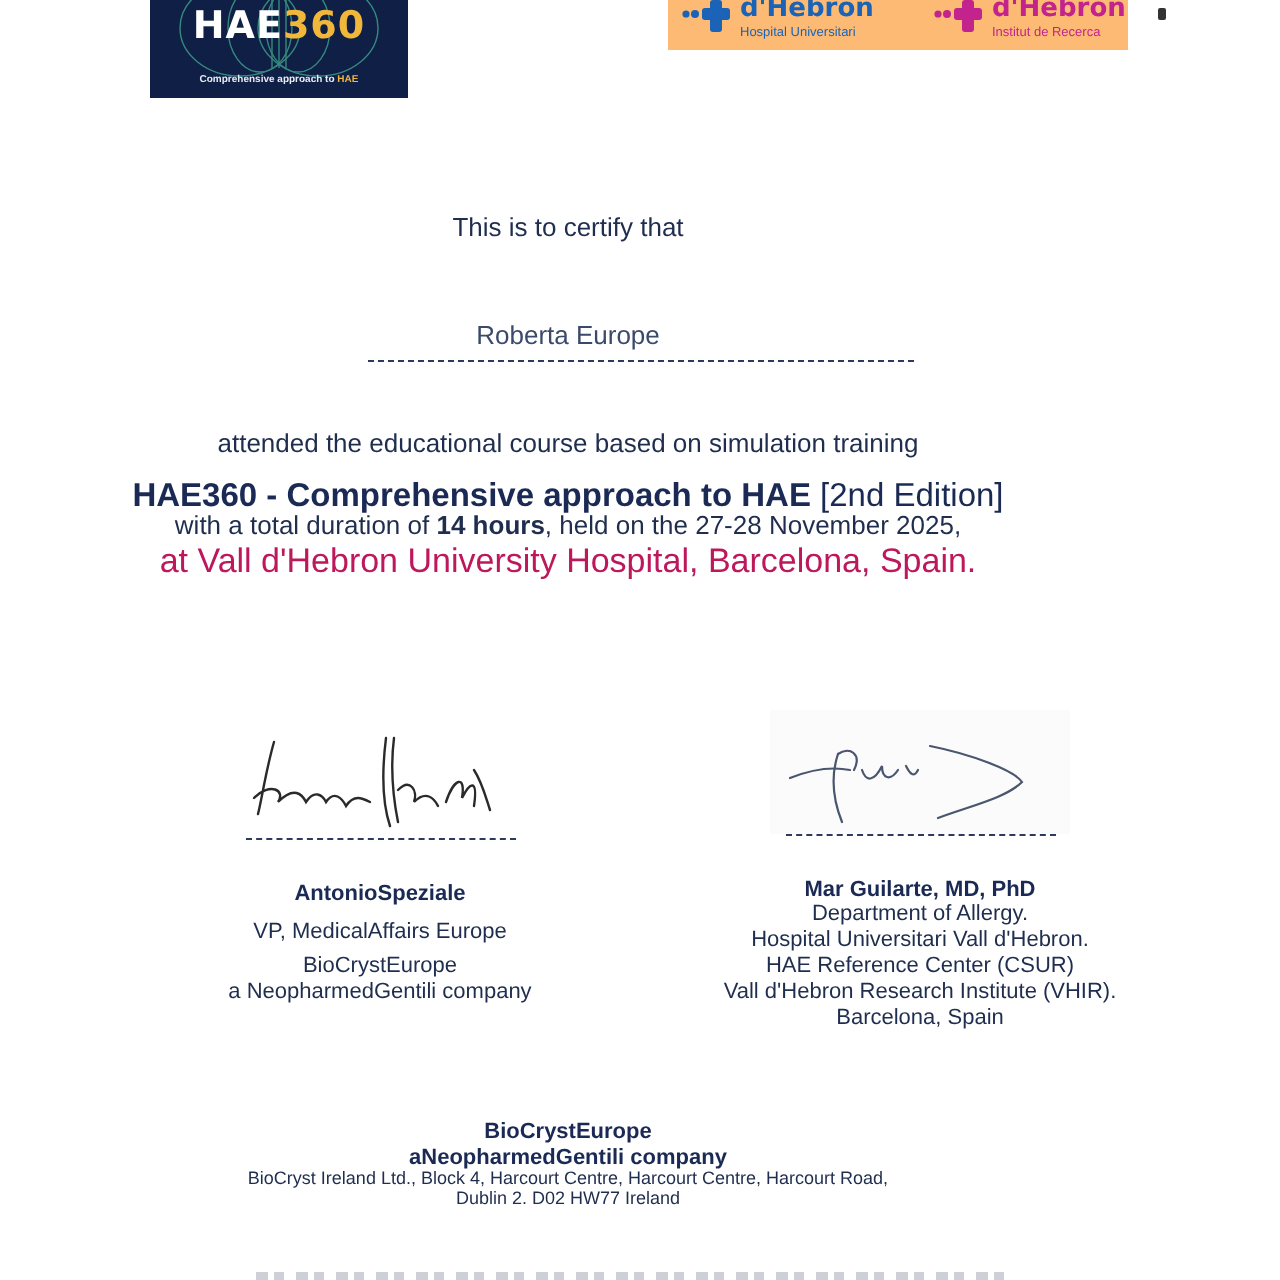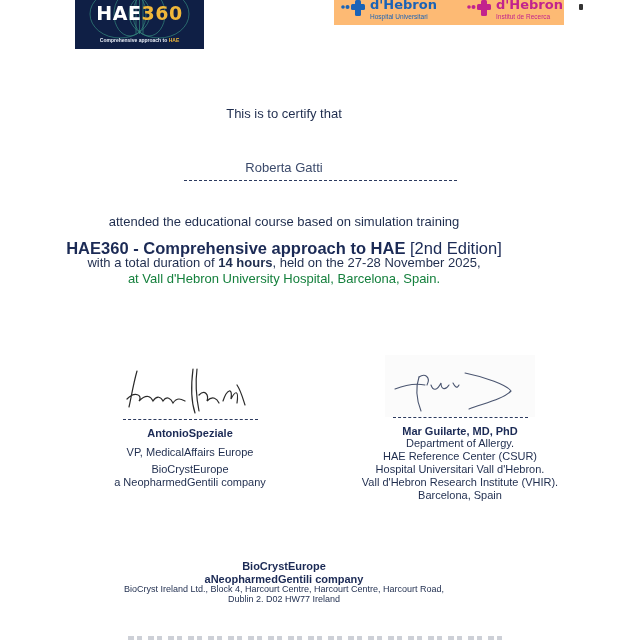--- a/index.html
+++ b/index.html
@@ -63,32 +63,32 @@
     .dash-line {
       position: absolute; left: 184px; top: 180px; width: 273px; height: 0;
       border-top: 1.5px dashed #2c3a5e;
     }
     .attended { top: 214px; font-size: 13px; color: #1f2d4e; }
     .course-title {
       top: 239px; font-size: 16.5px; color: #1b2a55;
     }
     .course-title b { font-weight: bold; }
     .duration { top: 255px; font-size: 13px; color: #1f2d4e; }
-    .venue { top: 271px; font-size: 13px; color: #15803d; }
+    .venue { top: 271px; font-size: 17px; color: #be185d; }
 
     
     .sig-block { position: absolute; text-align: center; }
     .sig-left { left: 100px; width: 180px; top: 365px; }
     .sig-right { left: 340px; width: 240px; top: 355px; }
     .sig-rule {
       margin: 0 auto; height: 0; border-top: 1.5px dashed #2c3a5e;
     }
     .sig-left .sig-rule { width: 135px; margin-top: 2px; }
     .sig-right .sig-rule { width: 135px; margin-top: 0; }
-    .sig-name { font-weight: bold; font-size: 11px; color: #1b2a55; margin-top: 7px; }
+    .sig-name { font-weight: bold; font-size: 11px; color: #1b2a55; margin-top: 21px; }
     .sig-line { font-size: 11px; color: #1f2d4e; line-height: 13px; }
     .sig-left .sig-line.first { margin-top: 7px; }
     .sig-left .sig-line.gap { margin-top: 4px; }
 
     
     .footer-co { top: 560px; font-size: 11px; font-weight: bold; color: #1b2a55; line-height: 13px; }
     .footer-addr { top: 584px; font-size: 9px; color: #1f2d4e; line-height: 10px; }
     .footer-cut {
       position: absolute; left: 128px; top: 636px; width: 380px; height: 4px;
       background: repeating-linear-gradient(90deg, #b8bcc6 0 6px, #ffffff 6px 9px, #b8bcc6 9px 14px, #ffffff 14px 20px);
@@ -134,21 +134,21 @@
         <rect x="15" y="0" width="6" height="16" rx="1.5" fill="#c2238d"></rect>
         <rect x="11" y="4" width="14" height="6" rx="1.5" fill="#c2238d"></rect>
       </svg>
       <span class="brand">d'Hebron</span>
       <span class="tiny-icon"></span>
       <span class="sub">Institut de Recerca</span>
     </div>
   </div>
 
   <div class="center certify">This is to certify that</div>
-  <div class="center recipient">Roberta Gatti</div>
+  <div class="center recipient">Roberta Europe</div>
   <div class="dash-line"></div>
   <div class="center attended">attended the educational course based on simulation training</div>
   <div class="center course-title"><b>HAE360 - Comprehensive approach to HAE</b><span> [2nd Edition]</span></div>
   <div class="center duration"><span>with a total duration of </span><b>14 hours</b><span>, held on the 27-28 November 2025,</span></div>
   <div class="center venue">at Vall d'Hebron University Hospital, Barcelona, Spain.</div>
 
   <div class="sig-block sig-left">
     <svg width="130" height="52" style="display:block;margin:0 auto;">
       <g fill="none" stroke="#2a2a2a" stroke-width="1.2" stroke-linecap="round">
         <path d="M12 6 C 8 20, 6 34, 4 42 M2 34 C 10 26, 18 30, 14 36 C 22 28, 26 32, 28 36 C 32 30, 36 32, 38 36 C 42 30, 46 34, 48 38 C 52 32, 56 34, 60 36"></path>
@@ -170,22 +170,22 @@
         <path d="M34 22 C 30 34, 32 46, 36 56"></path>
         <path d="M34 22 C 40 18, 46 22, 42 30"></path>
         <path d="M46 30 C 48 36, 52 36, 56 28 C 56 34, 60 36, 64 30"></path>
         <path d="M68 28 C 70 32, 72 34, 74 30"></path>
         <path d="M80 18 C 100 22, 122 30, 126 36 C 118 44, 100 48, 84 54"></path>
       </g>
     </svg>
     <div class="sig-rule"></div>
     <div class="sig-name">Mar Guilarte, MD, PhD</div>
     <div class="sig-line">Department of Allergy.</div>
+    <div class="sig-line">Hospital Universitari Vall d'Hebron.</div>
     <div class="sig-line">HAE Reference Center (CSUR)</div>
-    <div class="sig-line">Hospital Universitari Vall d'Hebron.</div>
     <div class="sig-line">Vall d'Hebron Research Institute (VHIR).</div>
     <div class="sig-line">Barcelona, Spain</div>
   </div>
 
   <div class="center footer-co">
     <div>BioCrystEurope</div>
     <div>aNeopharmedGentili company</div>
   </div>
   <div class="center footer-addr">
     <div>BioCryst Ireland Ltd., Block 4, Harcourt Centre, Harcourt Centre, Harcourt Road,</div>

